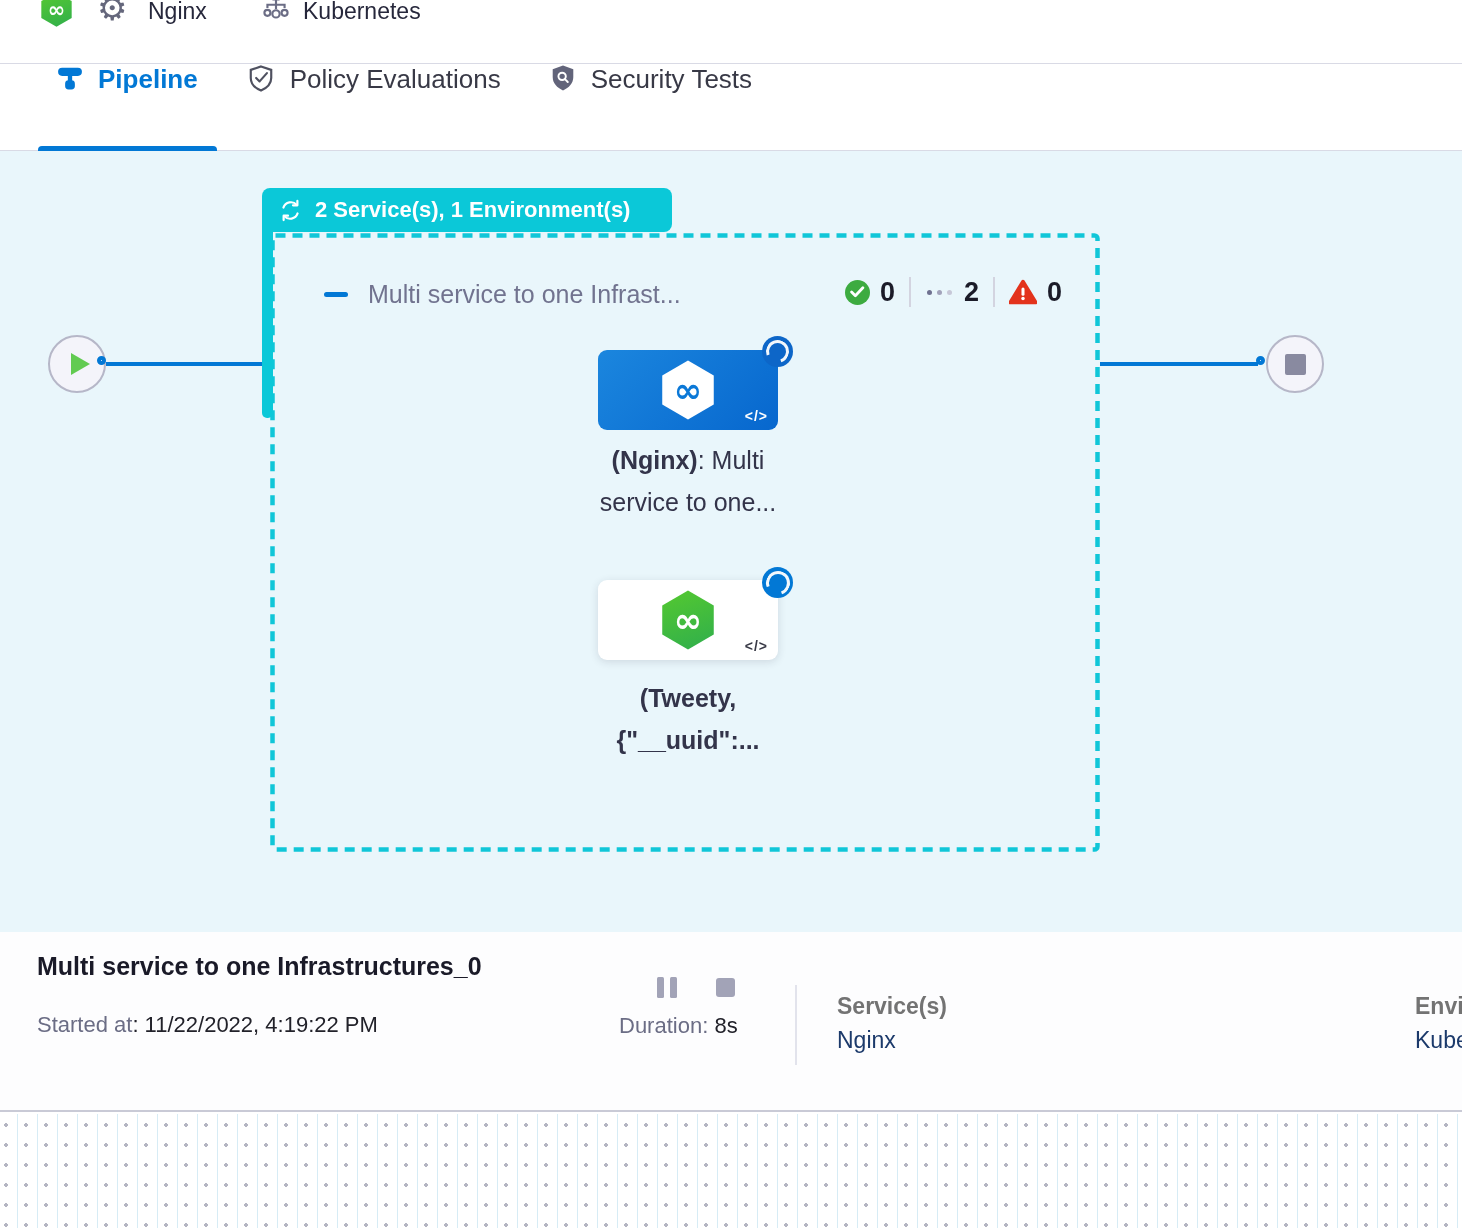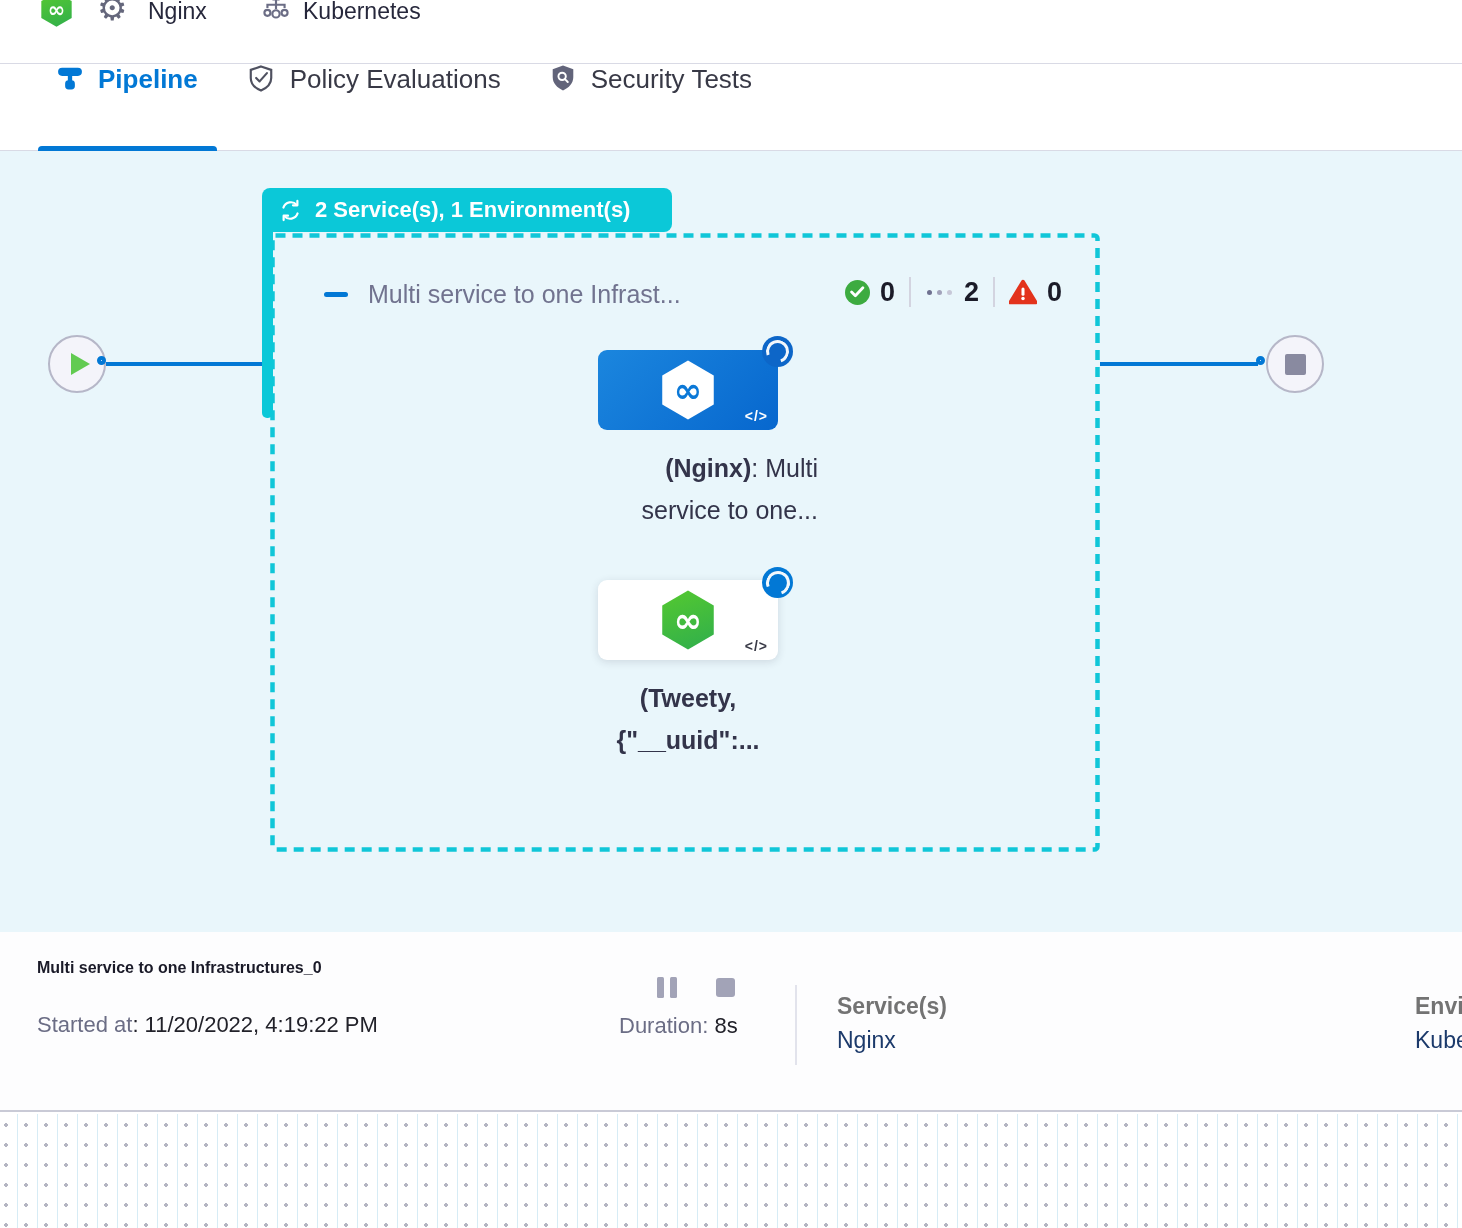--- a/index.html
+++ b/index.html
@@ -86,27 +86,27 @@
 
   .spinner { position:absolute; left:762px; width:31px; height:31px; border-radius:50%; }
   .spinner::after { content:""; position:absolute; inset:4px; border-radius:50%;
     border:3px solid rgba(255,255,255,.95); border-bottom-color:transparent; transform:rotate(25deg); }
   .spinner-1 { top:185px; background:#0d66c8; }
   .spinner-2 { top:416px; background:#0278d5; }
   .spinner-2::after { inset:3.5px; border-width:3.5px; }
 
   .node-label { position:absolute; left:558px; width:260px; text-align:center; font-size:25px;
     color:#33344a; line-height:42px; cursor:pointer; }
-  .label-1 { top:296px;text-align:right; } .label-2 { top:526px; font-weight:700; }
+  .label-1 { top:288px; } .label-2 { top:526px; font-weight:700; }
   .node-label .bold { font-weight:700; }
 
   
   .footer { position:absolute; left:0; top:932px; width:1462px; height:180px; background:#fdfdfe;
     border-bottom:2px solid #c9cad6; }
-  .exec-title { position:absolute; left:37px; top:27px; font-size:16px; font-weight:700; color:#1a1a28;text-align:right; }
+  .exec-title { position:absolute; left:37px; top:20px; font-size:25px; font-weight:700; color:#1a1a28;text-align:right; }
   .started-row { position:absolute; left:37px; top:80px; font-size:22px; color:#22222a; }
   .gray { color:#6b6d85; }
   .pause-btn { position:absolute; left:657px; top:45px; display:flex; gap:6px; cursor:pointer; }
   .pause-btn i { width:7px; height:21px; background:#a2a3b7; border-radius:1.5px; display:block; }
   .stop-btn { position:absolute; left:716px; top:46px; width:19px; height:19px; background:#a2a3b7;
     border-radius:3px; cursor:pointer; }
   .duration-row { position:absolute; left:619px; top:81px; font-size:22px; color:#22222a; }
   .footer-vdiv { position:absolute; left:795px; top:53px; width:2px; height:80px; background:#e2e3ec; }
   .meta-label { position:absolute; font-size:23px; font-weight:600; color:#737373; top:61px; }
   .meta-link { position:absolute; font-size:23px; font-weight:500; color:#1c3a6b; top:95px;
@@ -254,21 +254,21 @@
     <div class="spinner spinner-2"></div>
     <div class="node-label label-2">
       <div>(Tweety,</div>
       <div>{"__uuid":...</div>
     </div>
   </div>
 
   <div class="footer">
     <div class="exec-title">Multi service to one Infrastructures_0</div>
     <div class="started-row">
-      <span class="gray">Started at</span><span>: 11/20/2022, 4:19:22 PM</span>
+      <span class="gray">Started at</span><span>: 11/22/2022, 4:19:22 PM</span>
     </div>
     <div class="pause-btn">
         <i></i>
         <i></i>
       </div>
     <div class="stop-btn"></div>
     <div class="duration-row">
       <span class="gray">Duration: </span><span>8s</span>
     </div>
     <div class="footer-vdiv"></div>

